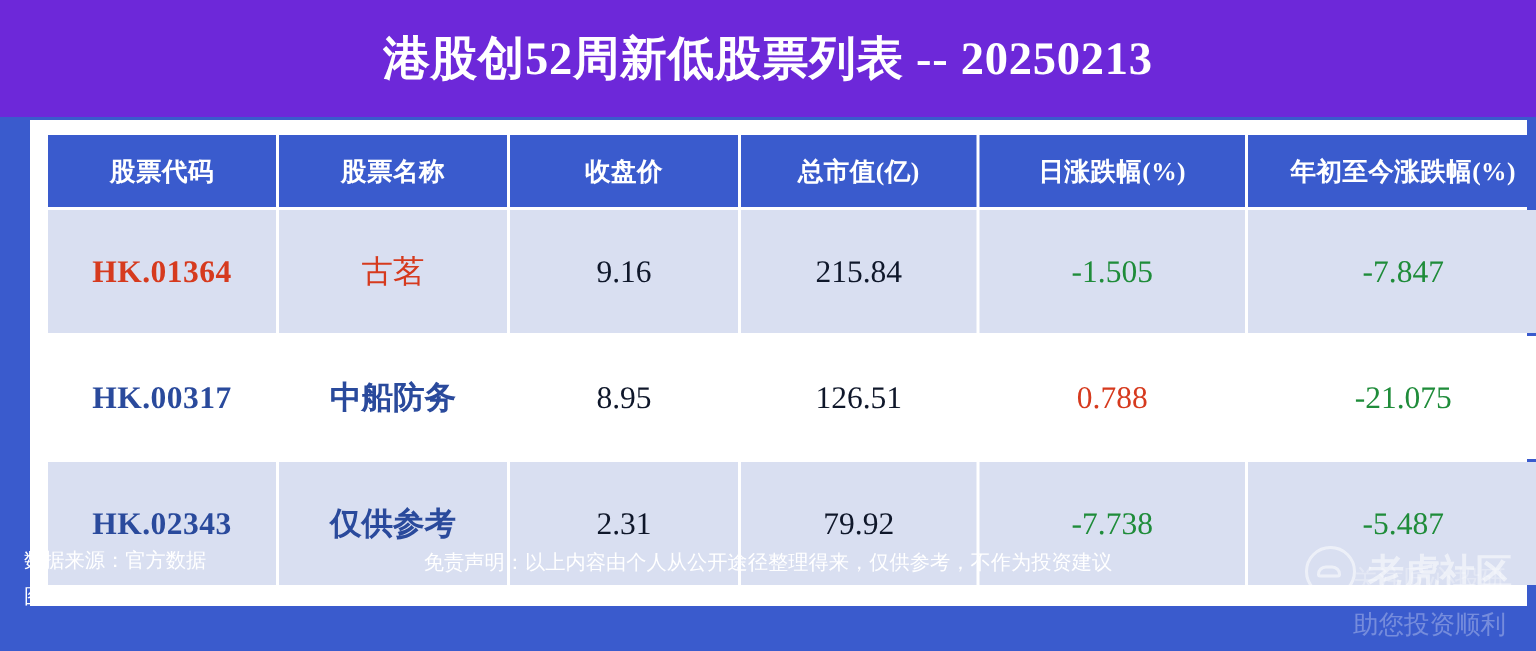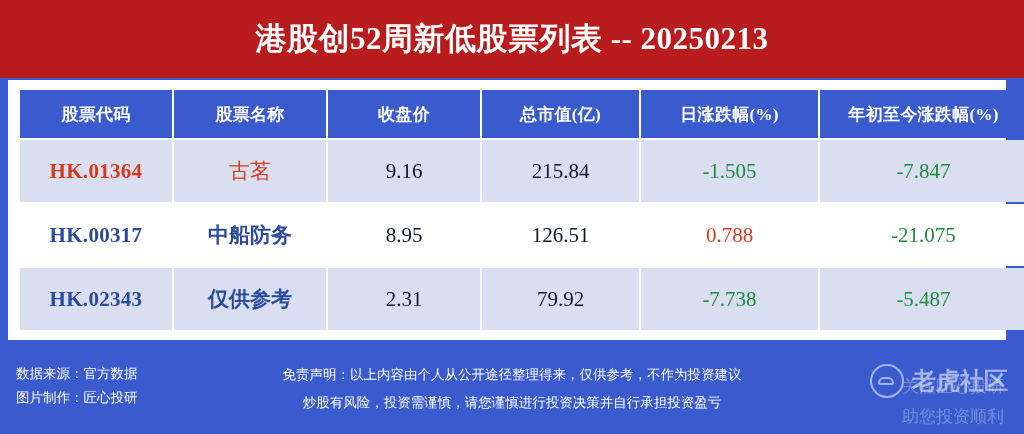--- a/index.html
+++ b/index.html
@@ -14,38 +14,38 @@
     overflow: hidden;
     position: relative;
   }
 
   
   .title-bar {
     height: 78px;
     display: flex;
     align-items: center;
     justify-content: center;
-    background: #b91c1c;
+    background: #6d28d9;
   }
   .title-text {
     color: #ffffff;
     font-size: 31px;
     font-weight: bold;
     letter-spacing: 0.5px;
     font-family: "Liberation Serif", "DejaVu Serif", serif;
     white-space: nowrap;
   }
 
   
   .panel {
     position: absolute;
-    left: 8px;
+    left: 20px;
     top: 80px;
     width: 998px;
-    height: 260px;
+    height: 324px;
     background: #ffffff;
     box-sizing: border-box;
     padding: 8px 8px 12px 10px;
   }
 
   table.stock-table {
     width: 100%;
     height: 100%;
     border-collapse: separate;
     border-spacing: 2px 2px;
@@ -209,21 +209,20 @@
 </div>
 
 <div class="footer">
   <div class="footer-left">
     <div>数据来源：官方数据</div>
     <div>图片制作：匠心投研</div>
   </div>
 
   <div class="footer-center">
     <div>免责声明：以上内容由个人从公开途径整理得来，仅供参考，不作为投资建议</div>
-    <div>炒股有风险，投资需谨慎，请您谨慎进行投资决策并自行承担投资盈亏</div>
   </div>
 
   <div class="watermark">
     <div class="wm-logo"></div>
     <div class="wm-text">老虎社区</div>
   </div>
 
   <div class="wm-ghost">
     <div>关注匠心投研</div>
     <div>助您投资顺利</div>

